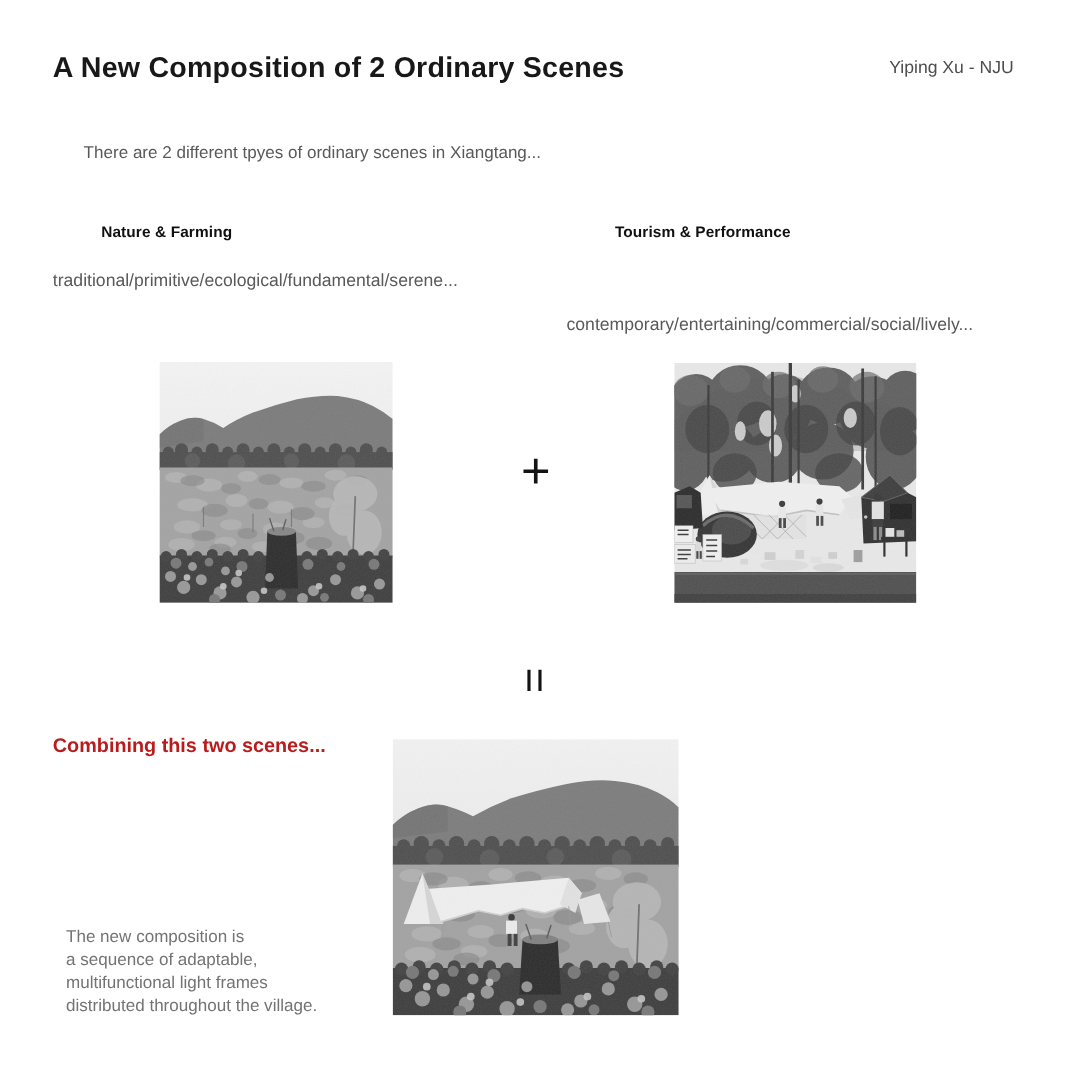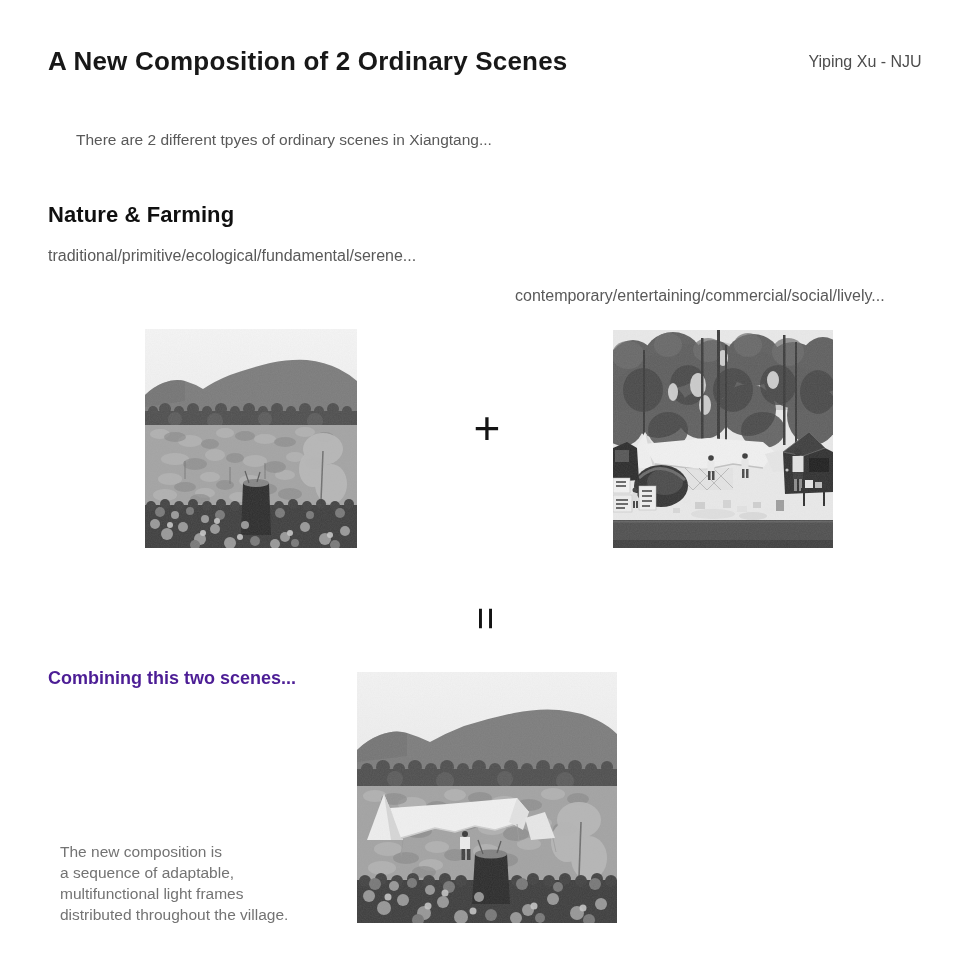--- a/index.html
+++ b/index.html
@@ -2,48 +2,49 @@
 <html><head>
 <meta charset="utf-8">
 <style>
   html,body{margin:0;padding:0;background:#ffffff;}
   body{width:975px;height:975px;font-family:"Liberation Sans",sans-serif;-webkit-font-smoothing:antialiased;}
   .canvas{position:relative;width:975px;height:975px;background:#ffffff;overflow:hidden;}
   .abs{position:absolute;}
   .title{left:48px;top:46px;font-size:26px;font-weight:bold;color:#181818;letter-spacing:.2px;}
   .author{left:800px;top:53px;width:130px;font-size:16px;color:#4d4d4d;text-align:center;}
   .intro{left:48px;top:131px;font-size:15.5px;color:#595959;margin-left:28px;}
-  .col-heading{font-size:22px;font-weight:bold;color:#101010;letter-spacing:.1px;}
+  .col-heading{font-size:14px;font-weight:bold;color:#101010;letter-spacing:.1px;margin-left:44px;}
   .heading-left{left:48px;top:202px;}
   .heading-right{left:515px;top:202px;}
   .keywords{font-size:16px;color:#595959;}
   .keywords-left{left:48px;top:247px;}
   .keywords-right{left:515px;top:247px;margin-top:40px;}
   .photo{display:block;}
   .photo-left{left:145px;top:329px;width:212px;height:219px;}
   .photo-right{left:613px;top:330px;width:220px;height:218px;}
   .photo-combined{left:357px;top:672px;width:260px;height:251px;}
   .op{display:flex;align-items:center;justify-content:center;color:#141414;}
   .op-plus{left:461px;top:402px;width:52px;height:52px;font-size:46px;font-weight:300;}
   .op-equals{left:460px;top:592px;width:52px;height:52px;}
   .op-equals span{display:inline-block;transform:rotate(90deg);font-size:40px;font-weight:400;}
-  .result-heading{left:48px;top:668px;font-size:18px;font-weight:bold;color:#4c1d95;}
+  .result-heading{left:48px;top:668px;font-size:18px;font-weight:bold;color:#b91c1c;}
   .caption{left:60px;top:841px;width:300px;font-size:15.5px;line-height:21px;color:#737373;white-space:pre-line;}
   svg{display:block;width:100%;height:100%;}
 </style>
 </head>
 <body>
 
 <div class="canvas">
 
   <div class="abs title">A New Composition of 2 Ordinary Scenes</div>
   <div class="abs author">Yiping Xu - NJU</div>
   <div class="abs intro">There are 2 different tpyes of ordinary scenes in Xiangtang...</div>
 
   <div class="abs col-heading heading-left">Nature &amp; Farming</div>
+  <div class="abs col-heading heading-right">Tourism &amp; Performance</div>
   <div class="abs keywords keywords-left">traditional/primitive/ecological/fundamental/serene...</div>
   <div class="abs keywords keywords-right">contemporary/entertaining/commercial/social/lively...</div>
 
   <div class="abs photo photo-left">
     <svg viewBox="0 0 212 219" preserveAspectRatio="none" aria-hidden="true">
       <defs>
         <linearGradient id="sky1" x1="0" y1="0" x2="0" y2="1">
           <stop offset="0" stop-color="#f5f5f5"></stop>
             <stop offset="1" stop-color="#e6e6e6"></stop>
         </linearGradient>

